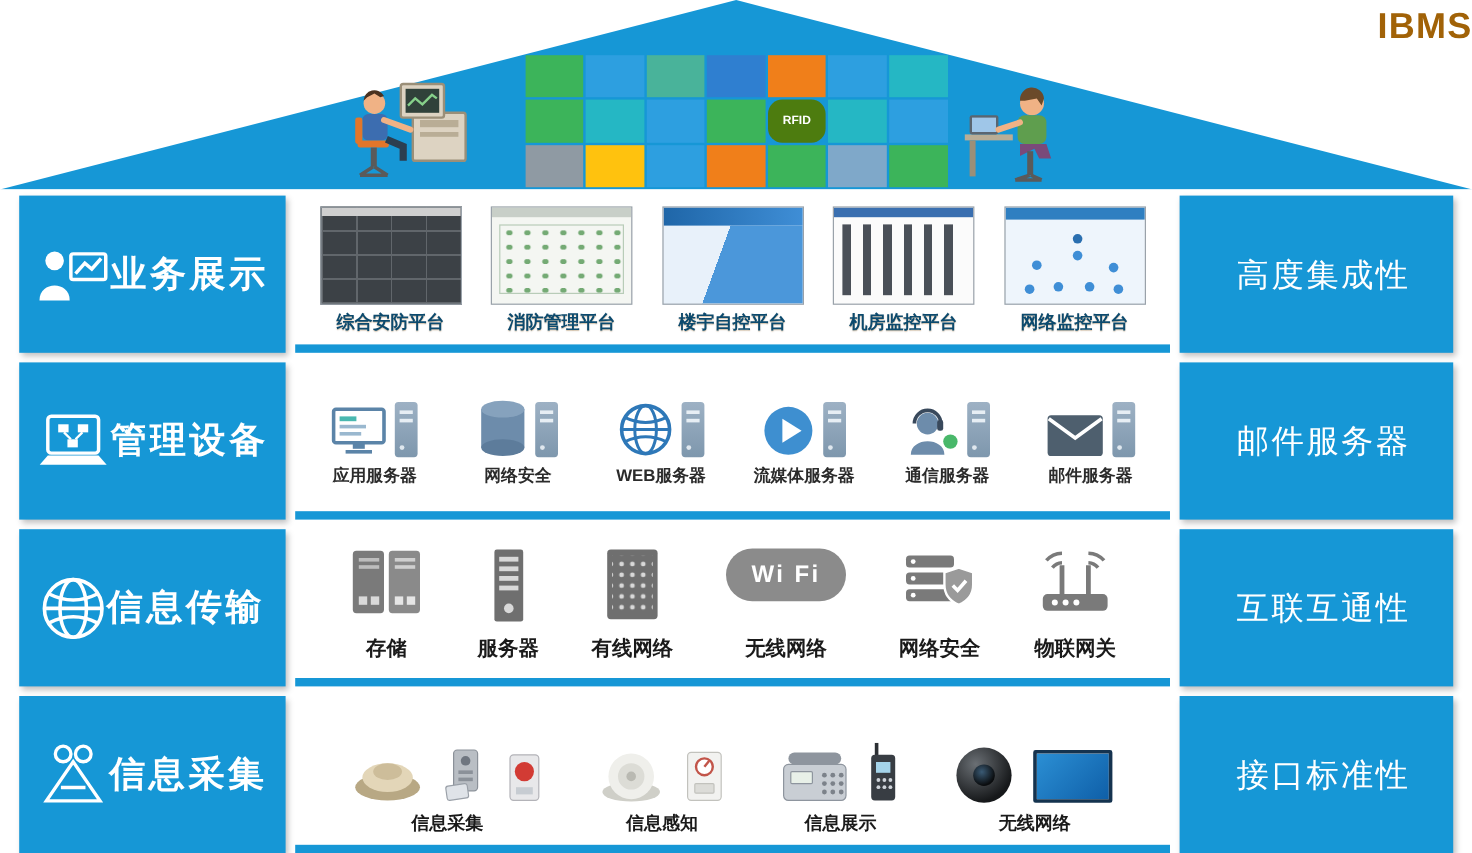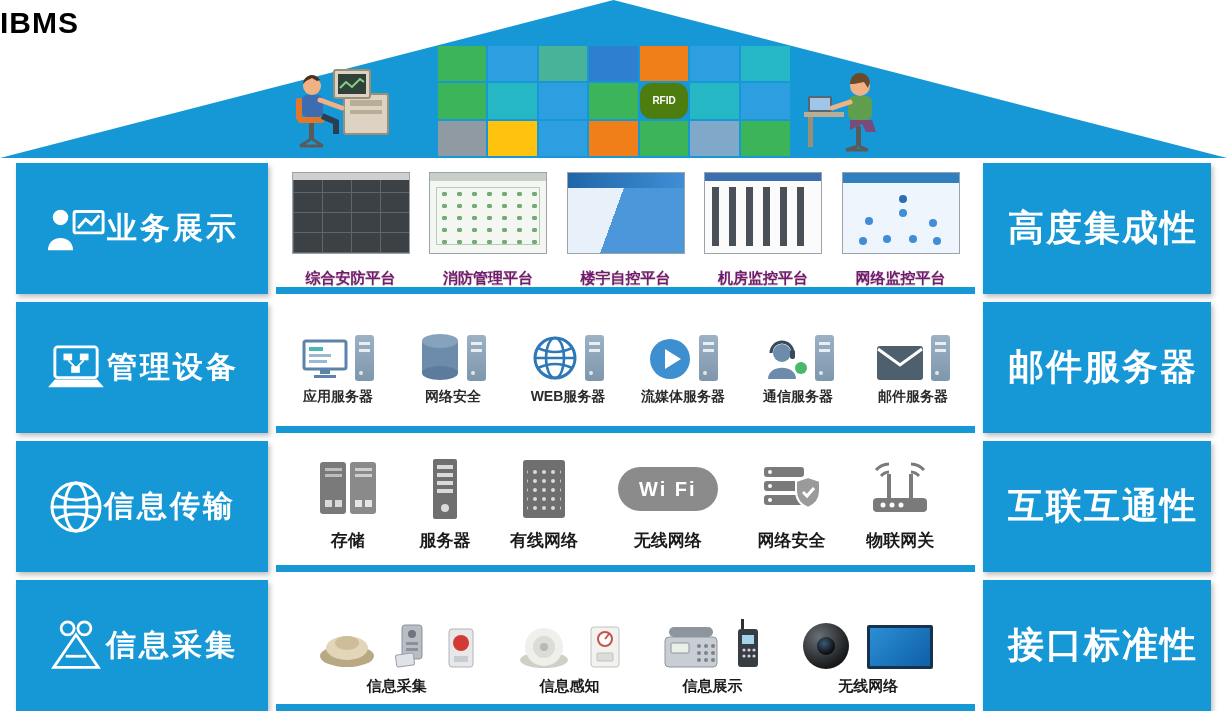--- a/index.html
+++ b/index.html
@@ -2,36 +2,36 @@
 <html><head>
 <meta charset="utf-8">
 <style>
   *{margin:0;padding:0;box-sizing:border-box;}
   html,body{width:1227px;height:711px;}
   body{background:#fff;font-family:"Liberation Sans",sans-serif;overflow:hidden;position:relative;}
 
   
   .roof{position:relative;height:158px;}
   .roof-tri{position:absolute;inset:0;background:#1697d6;clip-path:polygon(50% 0,100% 100%,0 100%);}
-  .roof-title{position:absolute;top:6px;width:100%;text-align:left;color:#000000;font-size:30px;font-weight:bold;letter-spacing:1px;}
+  .roof-title{position:absolute;top:6px;width:100%;text-align:right;color:#a16207;font-size:30px;font-weight:bold;letter-spacing:1px;}
   .tile-grid{position:absolute;top:46px;left:50%;transform:translateX(-50%);width:352px;height:110px;
     display:grid;grid-template-columns:repeat(7,1fr);grid-auto-rows:1fr;gap:2px;}
   .tile{display:flex;align-items:center;justify-content:center;color:#fff;font-weight:bold;font-size:10px;}
   .person{position:absolute;}
   .person-left{left:292px;top:64px;}
   .person-right{left:798px;top:66px;}
 
   
   .rows{padding:5px 16px 0;display:flex;flex-direction:column;gap:8px;}
   .row{display:flex;gap:8px;height:131px;}
   .panel{background:#1697d6;color:#fff;display:flex;align-items:center;justify-content:center;box-shadow:2px 3px 5px rgba(0,0,0,.25);}
-  .left-panel{width:252px;gap:0;}
+  .left-panel{width:222px;gap:0;}
   .left-label{font-size:30px;font-weight:bold;letter-spacing:3px;}
   .right-panel{width:228px;}
-  .right-label{font-size:36px;font-weight:bold;letter-spacing:2px;margin-left:12px;}
+  .right-label{font-size:27px;font-weight:normal;letter-spacing:2px;margin-left:12px;}
   .center-panel{flex:1;background:#fff;border-bottom:7px solid #1697d6;display:flex;align-items:center;}
 
   
   .center-platforms{justify-content:space-evenly;align-items:flex-start;padding-top:9px;}
   .platform{display:flex;flex-direction:column;align-items:center;width:126px;}
   .thumb{width:118px;height:82px;border:1px solid #9aa2aa;position:relative;overflow:hidden;}
   .thumb::before{content:"";position:absolute;top:0;left:0;right:0;}
   .thumb-video{background:repeating-linear-gradient(90deg,#61666b 0 1px,transparent 1px 29px),
                repeating-linear-gradient(0deg,#61666b 0 1px,transparent 1px 20px),#3c4146;}
   .thumb-video::before{height:7px;background:#cfcfcf;}
@@ -44,35 +44,35 @@
   .thumb-building::after{content:"";position:absolute;left:0;right:0;top:15px;bottom:0;
     background:linear-gradient(110deg,transparent 0 40%,#4b97da 40%);}
   .thumb-room{background:#fbfbfb;}
   .thumb-room::before{height:8px;background:#3a6fb0;}
   .thumb-room::after{content:"";position:absolute;left:7px;right:7px;top:14px;bottom:7px;
     background:repeating-linear-gradient(90deg,#4a5058 0 7px,#fbfbfb 7px 17px);}
   .thumb-net{background:#eef5fc;}
   .thumb-net::before{height:10px;background:#2f7fc1;}
   .thumb-net::after{content:"";position:absolute;width:8px;height:8px;border-radius:50%;background:#3f8ed6;top:36px;left:56px;
     box-shadow:-34px 8px 0 #3f8ed6,-16px 26px 0 #3f8ed6,10px 26px 0 #3f8ed6,30px 10px 0 #3f8ed6,34px 28px 0 #3f8ed6,-40px 28px 0 #3f8ed6,0 -14px 0 #2a6fb0;}
-  .plabel{margin-top:15px;color:#701a75;font-size:15px;font-weight:bold;text-shadow:0 1px 1px rgba(120,70,0,.35);}
+  .plabel{margin-top:5px;color:#0c4a6e;font-size:15px;font-weight:bold;text-shadow:0 1px 1px rgba(120,70,0,.35);}
 
   
   .center-servers{justify-content:space-evenly;}
   .srv{display:flex;flex-direction:column;align-items:center;width:106px;}
   .srv-ic{height:58px;display:flex;align-items:flex-end;gap:7px;}
   .tower{width:19px;height:46px;border-radius:3px;background:linear-gradient(180deg,#9db1c4,#7e97ad);position:relative;flex:none;}
   .tower::before{content:"";position:absolute;left:4px;top:7px;width:11px;height:3px;background:#e7eef4;box-shadow:0 7px 0 #e7eef4;}
   .tower::after{content:"";position:absolute;left:4px;bottom:6px;width:4px;height:4px;border-radius:50%;background:#dfe7ee;}
   .slabel{margin-top:7px;color:#2b2b2b;font-size:14px;font-weight:bold;}
 
   
   .center-network{justify-content:space-evenly;align-items:flex-end;padding-bottom:13px;}
   .net{display:flex;flex-direction:column;align-items:center;}
-  .net-ic{height:64px;display:flex;align-items:center;justify-content:center;}
+  .net-ic{height:64px;display:flex;align-items:flex-start;justify-content:center;}
   .wifi-pill{width:100px;height:44px;border-radius:22px;background:#8b8b8b;color:#fff;display:flex;align-items:center;justify-content:center;
     font-size:20px;font-weight:bold;letter-spacing:2px;}
   .nlabel{margin-top:8px;font-size:17px;font-weight:bold;color:#1a1a1a;}
 
   
   .center-devices{justify-content:space-evenly;align-items:flex-end;padding-bottom:8px;}
   .grp{display:flex;flex-direction:column;align-items:center;}
   .grp-row{display:flex;align-items:flex-end;gap:18px;height:60px;}
   .glabel{margin-top:8px;font-size:15px;font-weight:bold;color:#1a1a1a;}
   .ball-cam{width:46px;height:46px;border-radius:50%;background:radial-gradient(circle at 35% 30%,#6a6f74,#16181a 72%);position:relative;}

